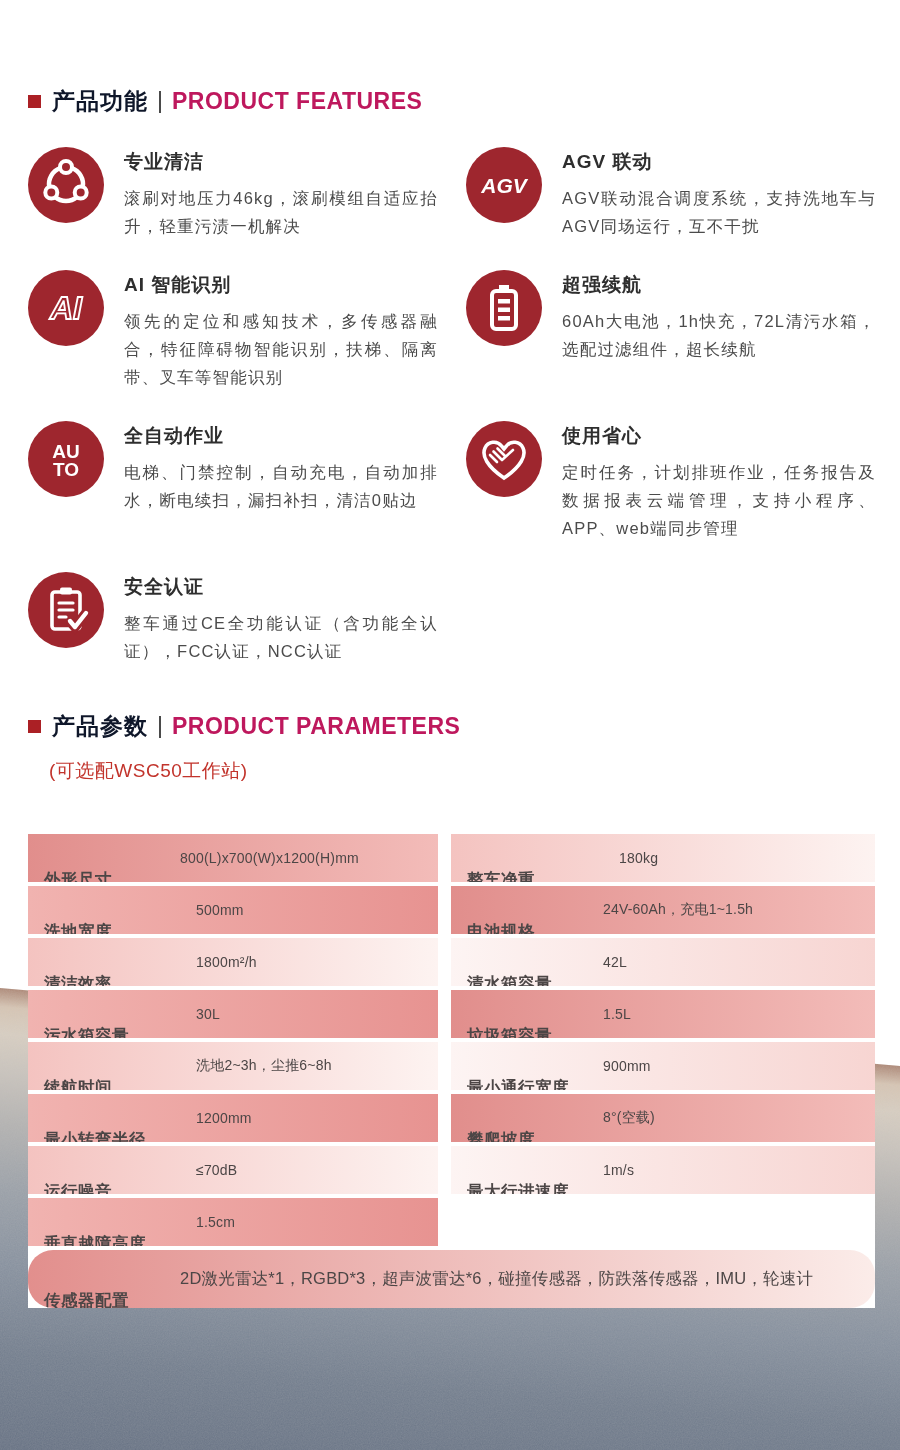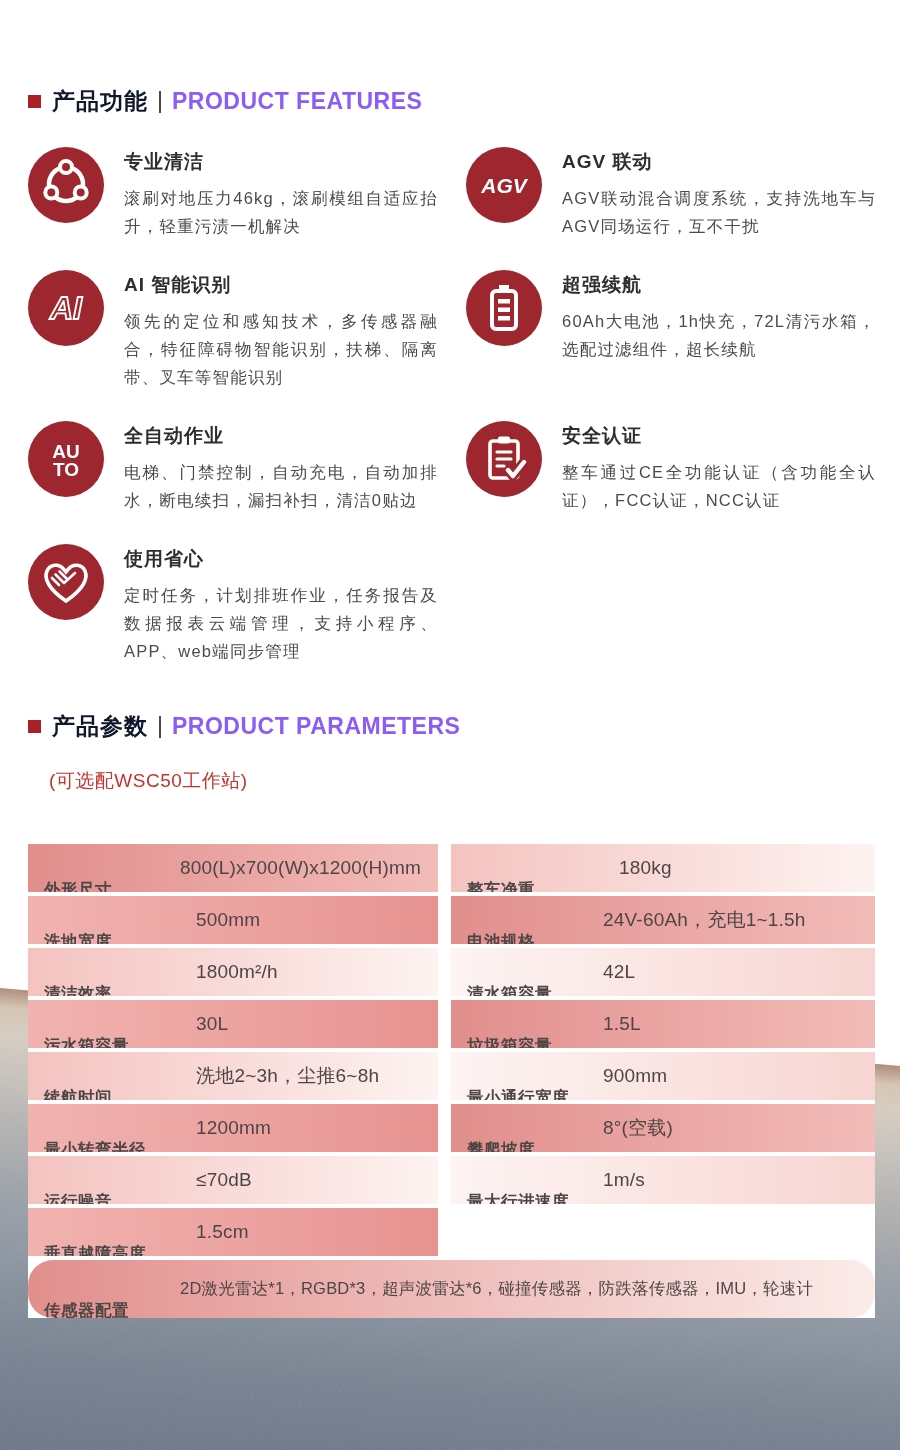--- a/index.html
+++ b/index.html
@@ -21,22 +21,22 @@
   }
   .photo svg.noise{position:absolute;inset:0;width:100%;height:100%;opacity:.38;}
 
   .content{position:relative;z-index:1;}
 
   
   .sec-head{display:flex;align-items:center;margin-left:28px;}
   .sec-head .bullet{width:13px;height:13px;background:#ab2025;margin-right:11px;flex:0 0 auto;}
   .sec-head .h-zh{font-size:23px;font-weight:600;color:#0f172a;letter-spacing:1px;}
   .sec-head .h-div{display:inline-block;width:2px;height:22px;background:#4a4a4a;margin:0 11px;}
-  .sec-head .h-en{font-size:23px;font-weight:600;color:#8b5cf6;letter-spacing:.5px;}
-  .subtitle{margin:26px 0 0 49px;font-size:19px;color:#c2342c;letter-spacing:.5px;}
+  .sec-head .h-en{font-size:23px;font-weight:600;color:#be185d;letter-spacing:.5px;}
+  .subtitle{margin:16px 0 0 49px;font-size:19px;color:#c2342c;letter-spacing:.5px;}
 
   
   .features{
     display:grid;grid-template-columns:1fr 1fr;
     column-gap:28px;row-gap:30px;
     margin:30px 24px 0 28px;
   }
   .feat{display:flex;align-items:flex-start;}
   .feat-icon{
     width:76px;height:76px;border-radius:50%;background:#9e262e;
@@ -55,21 +55,21 @@
   .ptable{
     position:relative;z-index:2;background:#ffffff;
     margin:50px 0 0 28px;width:847px;
     display:grid;grid-template-columns:410px 424px;
     column-gap:13px;row-gap:4px;
   }
   .cell{height:48px;display:flex;align-items:center;overflow:hidden;}
   .cell .lab{flex:0 0 auto;padding-left:16px;font-size:16.5px;font-weight:700;color:#4c4646;letter-spacing:.5px;margin-top:44px;}
   .cell.lc .lab{width:136px;}
   .cell.rc .lab{width:152px;}
-  .cell .val{flex:1 1 auto;font-size:19px;color:#4c4646;letter-spacing:.2px;white-space:nowrap;}
+  .cell .val{flex:1 1 auto;font-size:14px;color:#4c4646;letter-spacing:.2px;white-space:nowrap;}
   .l-dark{background:linear-gradient(90deg,#e18e8c,#f3bcb9);}
   .l-light{background:linear-gradient(90deg,#fdf4f3,#f7d5d2);}
   .r-light{background:linear-gradient(90deg,#f4c3c0,#fdf3f1);}
   .r-dark{background:linear-gradient(90deg,#f1b3b0,#e79391);}
   .cell.sensor{grid-column:1 / -1;height:58px;background:linear-gradient(90deg,#e28f8d,#fbece9);border-radius:25px;}
   .cell.sensor .lab{width:136px;}
   .cell.sensor .val{font-size:16.5px;}
 </style>
 </head>
 <body>
@@ -161,50 +161,50 @@
         </svg>
       </div>
       <div class="feat-body">
         <h3 class="feat-title">全自动作业</h3>
         <p class="feat-desc">电梯、门禁控制，自动充电，自动加排水，断电续扫，漏扫补扫，清洁0贴边</p>
       </div>
     </div>
 
     <div class="feat">
       <div class="feat-icon">
-        <svg viewBox="0 0 76 76">
-          <rect x="24" y="20" width="28" height="37" rx="3" fill="none" stroke="#fff" stroke-width="3.6"></rect>
-          <rect x="32" y="15.5" width="12" height="7" rx="2" fill="#fff"></rect>
-          <path d="M31,31 L45,31 M31,38 L45,38 M31,45 L38,45" stroke="#fff" stroke-width="3.2" stroke-linecap="round"></path>
-          <path d="M42,49 L47,55 L58,41" stroke="#9e262e" stroke-width="10" fill="none"></path>
-          <path d="M42,49 L47,55 L58,41" stroke="#fff" stroke-width="4.4" fill="none" stroke-linecap="round" stroke-linejoin="round"></path>
-        </svg>
-      </div>
-      <div class="feat-body">
-        <h3 class="feat-title">安全认证</h3>
-        <p class="feat-desc">整车通过CE全功能认证（含功能全认证），FCC认证，NCC认证</p>
-      </div>
-    </div>
-
-    <div class="feat">
-      <div class="feat-icon">
         <svg viewBox="0 0 76 76" fill="none" stroke="#fff" stroke-linecap="round">
           <path d="M38,57 C21,45.5 15.5,34.5 19,27 C22,20.5 31,19 35.5,25 L38,28 L40.5,25 C45,19 54,20.5 57,27 C60.5,34.5 55,45.5 38,57 Z" stroke-width="3.6"></path>
           <path d="M24,34 L31,41" stroke-width="2.6"></path>
           <path d="M27.5,30.5 L35,38" stroke-width="2.6"></path>
           <path d="M31.5,27.5 L39,35" stroke-width="2.6"></path>
           <path d="M36,39 L47,29" stroke-width="2.6"></path>
         </svg>
       </div>
       <div class="feat-body">
         <h3 class="feat-title">使用省心</h3>
         <p class="feat-desc">定时任务，计划排班作业，任务报告及数据报表云端管理，支持小程序、APP、web端同步管理</p>
       </div>
     </div>
 
+    <div class="feat">
+      <div class="feat-icon">
+        <svg viewBox="0 0 76 76">
+          <rect x="24" y="20" width="28" height="37" rx="3" fill="none" stroke="#fff" stroke-width="3.6"></rect>
+          <rect x="32" y="15.5" width="12" height="7" rx="2" fill="#fff"></rect>
+          <path d="M31,31 L45,31 M31,38 L45,38 M31,45 L38,45" stroke="#fff" stroke-width="3.2" stroke-linecap="round"></path>
+          <path d="M42,49 L47,55 L58,41" stroke="#9e262e" stroke-width="10" fill="none"></path>
+          <path d="M42,49 L47,55 L58,41" stroke="#fff" stroke-width="4.4" fill="none" stroke-linecap="round" stroke-linejoin="round"></path>
+        </svg>
+      </div>
+      <div class="feat-body">
+        <h3 class="feat-title">安全认证</h3>
+        <p class="feat-desc">整车通过CE全功能认证（含功能全认证），FCC认证，NCC认证</p>
+      </div>
+    </div>
+
   </div>
 
   <div class="sec-head params-head">
     <span class="bullet"></span>
     <span class="h-zh">产品参数</span>
     <span class="h-div"></span>
     <span class="h-en">PRODUCT PARAMETERS</span>
   </div>
   <p class="subtitle">(可选配WSC50工作站)</p>
 

